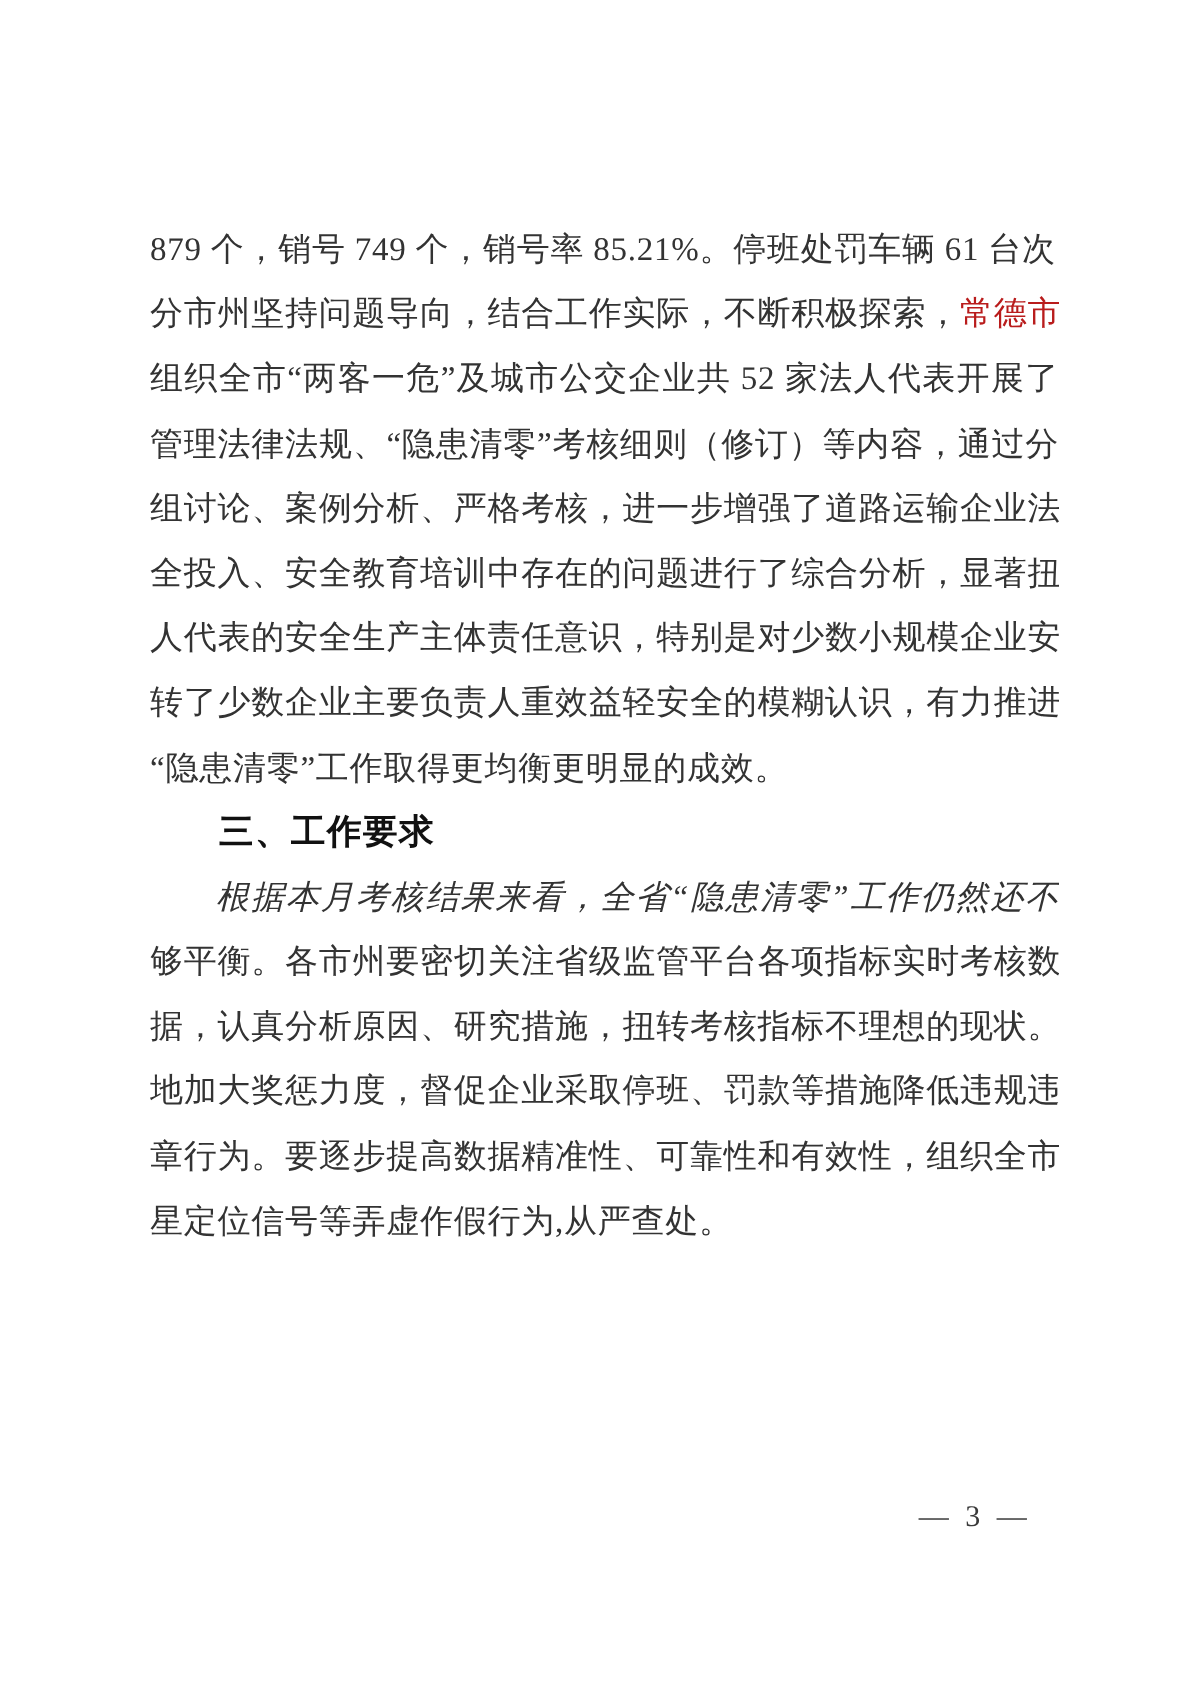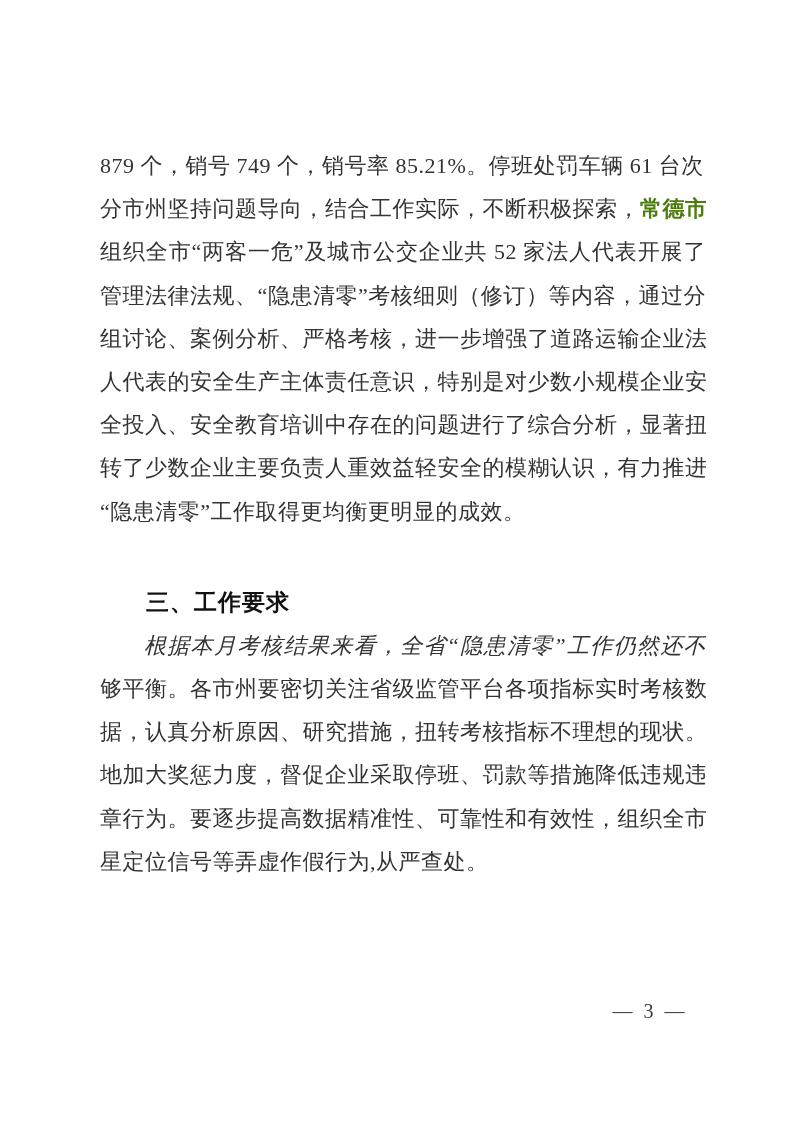--- a/index.html
+++ b/index.html
@@ -36,37 +36,36 @@
   
   .line.last {
     text-align: center;
     text-align-last: left;
   }
   .line.indent {
     text-indent: 2em;
     font-style: italic;
   }
   .bold-seg {
-    font-weight: 700;
-    color: #4d7c0f;
+    font-weight: 400;
+    color: #b91c1c;
   }
   .heading {
     height: 43.2px;
     line-height: 43.2px;
     font-size: 23px;
     font-weight: 700;
     text-indent: 2em;
     letter-spacing: 1px;
     color: #111111;
     font-family: "Liberation Sans", "DejaVu Sans", sans-serif;
     text-align: left;
     text-align-last: left;
     white-space: nowrap;
     overflow: hidden;
-    margin-top: 48px;
   }
   .page-footer {
     position: absolute;
     left: 560px;
     top: 996px;
     width: 180px;
     height: 30px;
     line-height: 30px;
     text-align: center;
     font-size: 20px;
@@ -81,22 +80,22 @@
 <div class="page">
 
   <div class="text-block">
 
     <div>
       <div class="line"><span>879 个，销号 749 个，销号率 85.21%。停班处罚车辆 61 台次，</span><span class="bold-seg"></span></div>
       <div class="line"><span>分市州坚持问题导向，结合工作实际，不断积极探索，</span><span class="bold-seg">常德市</span></div>
       <div class="line"><span>组织全市“两客一危”及城市公交企业共 52 家法人代表开展了</span><span class="bold-seg"></span></div>
       <div class="line"><span>管理法律法规、“隐患清零”考核细则（修订）等内容，通过分</span><span class="bold-seg"></span></div>
       <div class="line"><span>组讨论、案例分析、严格考核，进一步增强了道路运输企业法</span><span class="bold-seg"></span></div>
+      <div class="line"><span>全投入、安全教育培训中存在的问题进行了综合分析，显著扭</span><span class="bold-seg"></span></div>
       <div class="line"><span>人代表的安全生产主体责任意识，特别是对少数小规模企业安</span><span class="bold-seg"></span></div>
-      <div class="line"><span>全投入、安全教育培训中存在的问题进行了综合分析，显著扭</span><span class="bold-seg"></span></div>
       <div class="line"><span>转了少数企业主要负责人重效益轻安全的模糊认识，有力推进</span><span class="bold-seg"></span></div>
       <div class="line last"><span>“隐患清零”工作取得更均衡更明显的成效。</span><span class="bold-seg"></span></div>
     </div>
 
     <div class="heading">三、工作要求</div>
 
     <div>
       <div class="line indent">根据本月考核结果来看，全省“隐患清零”工作仍然还不</div>
       <div class="line">够平衡。各市州要密切关注省级监管平台各项指标实时考核数</div>
       <div class="line">据，认真分析原因、研究措施，扭转考核指标不理想的现状。</div>

